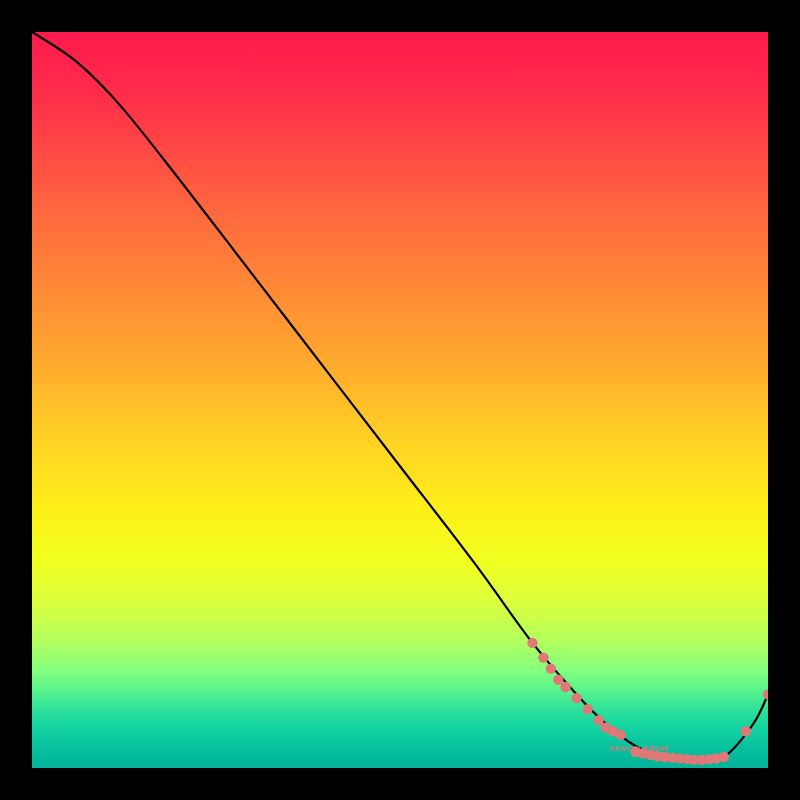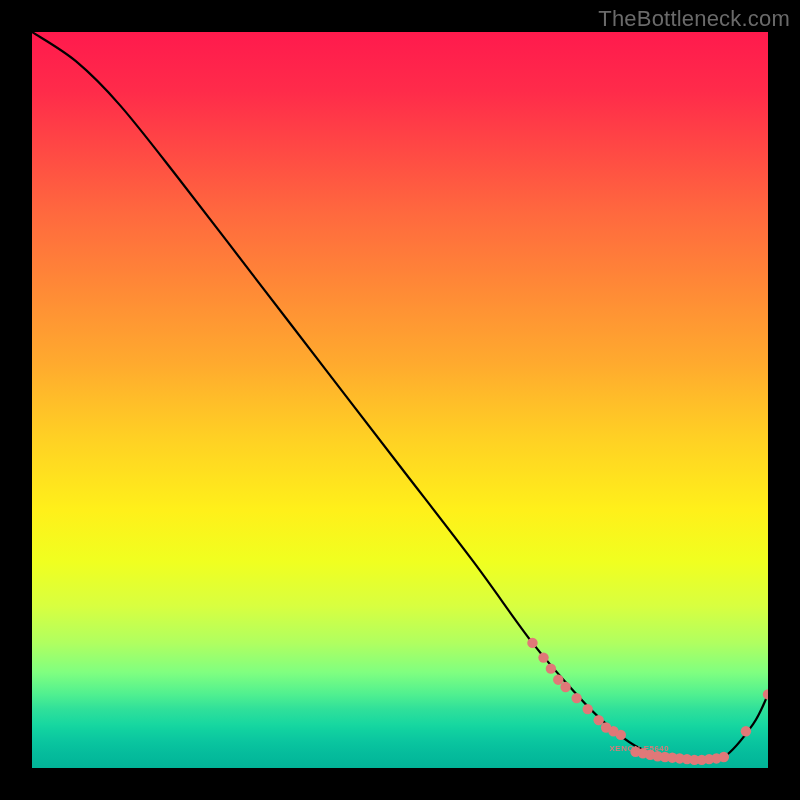--- a/index.html
+++ b/index.html
@@ -80,21 +80,20 @@
     font-weight: bold;
     color: #d97a7a;
     letter-spacing: 0.5px;
     z-index: 4;
   }
 </style>
 </head>
 <body>
 
 <div class="chart-container">
-  <div class="watermark">TheBottleneck.com</div>
   <div class="plot-area">
     <svg class="curve" viewBox="0 0 736 736" preserveAspectRatio="none">
       <path id="curve-path" fill="none" stroke="#000000" stroke-width="2.2" stroke-linejoin="round" stroke-linecap="round" d="M 0 0 C 7.359999999999999 4.906666666666676, 29.439999999999998 17.17333333333338, 44.16 29.440000000000055 C 58.879999999999995 41.70666666666673, 71.14666666666666 53.97333333333337, 88.32 73.60000000000002 C 105.49333333333333 93.22666666666667, 125.12000000000002 118.98666666666661, 147.20000000000002 147.19999999999993 C 169.28000000000003 175.41333333333327, 196.26666666666665 210.98666666666665, 220.79999999999998 242.88 C 245.33333333333331 274.7733333333333, 269.8666666666667 306.66666666666663, 294.40000000000003 338.55999999999995 C 318.9333333333334 370.45333333333326, 343.4666666666667 402.3466666666667, 368 434.24 C 392.5333333333333 466.1333333333333, 419.52 500.47999999999996, 441.59999999999997 529.92 C 463.67999999999995 559.3599999999999, 483.3066666666667 588.8, 500.48 610.88 C 517.6533333333333 632.96, 532.3733333333333 648.9066666666666, 544.64 662.4 C 556.9066666666666 675.8933333333333, 564.2666666666667 683.2533333333333, 574.08 691.84 C 583.8933333333334 700.4266666666667, 593.7066666666667 708.4, 603.52 713.92 C 613.3333333333333 719.4399999999999, 623.1466666666668 722.5066666666667, 632.96 724.96 C 642.7733333333333 727.4133333333334, 652.5866666666667 728.64, 662.4 728.64 C 672.2133333333333 728.64, 682.0266666666666 731.0933333333334, 691.8399999999999 724.96 C 701.6533333333332 718.8266666666667, 713.92 702.2666666666667, 721.28 691.84 C 728.64 681.4133333333334, 733.5466666666666 667.3066666666666, 736 662.4"></path>
     </svg>
     <svg class="markers" viewBox="0 0 736 736" preserveAspectRatio="none">
       <g id="marker-group">
           <circle cx="500.48" cy="610.88" r="5.2" fill="#e07878"></circle>
           <circle cx="511.52" cy="625.6" r="5.2" fill="#e07878"></circle>
           <circle cx="518.88" cy="636.64" r="5.2" fill="#e07878"></circle>
           <circle cx="526.24" cy="647.6800000000001" r="5.2" fill="#e07878"></circle>

